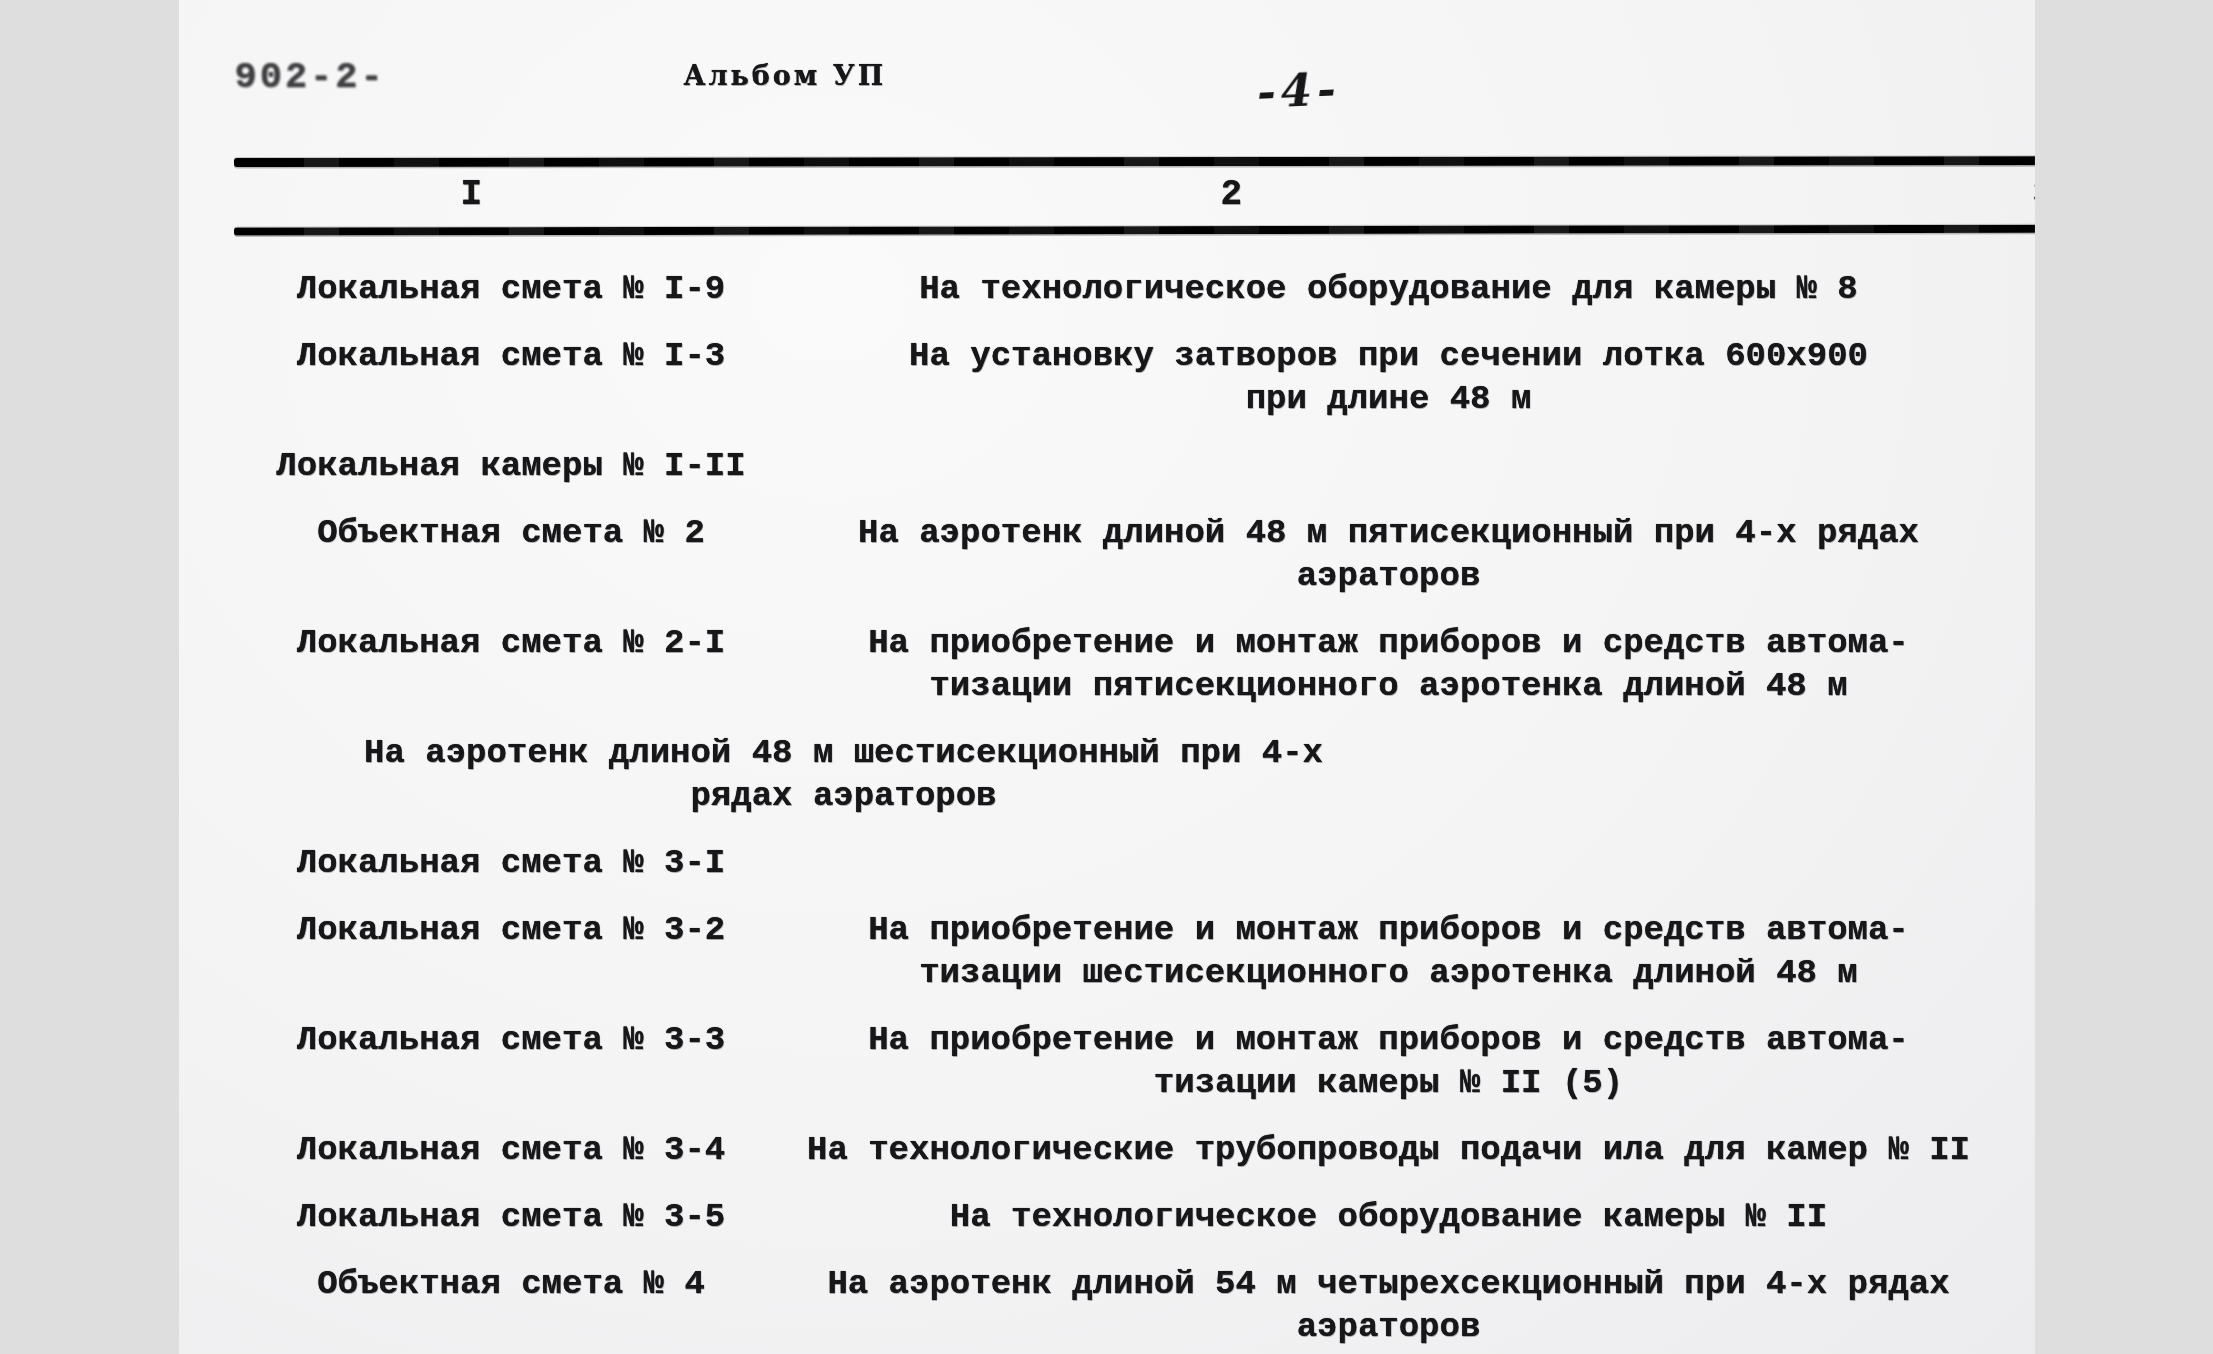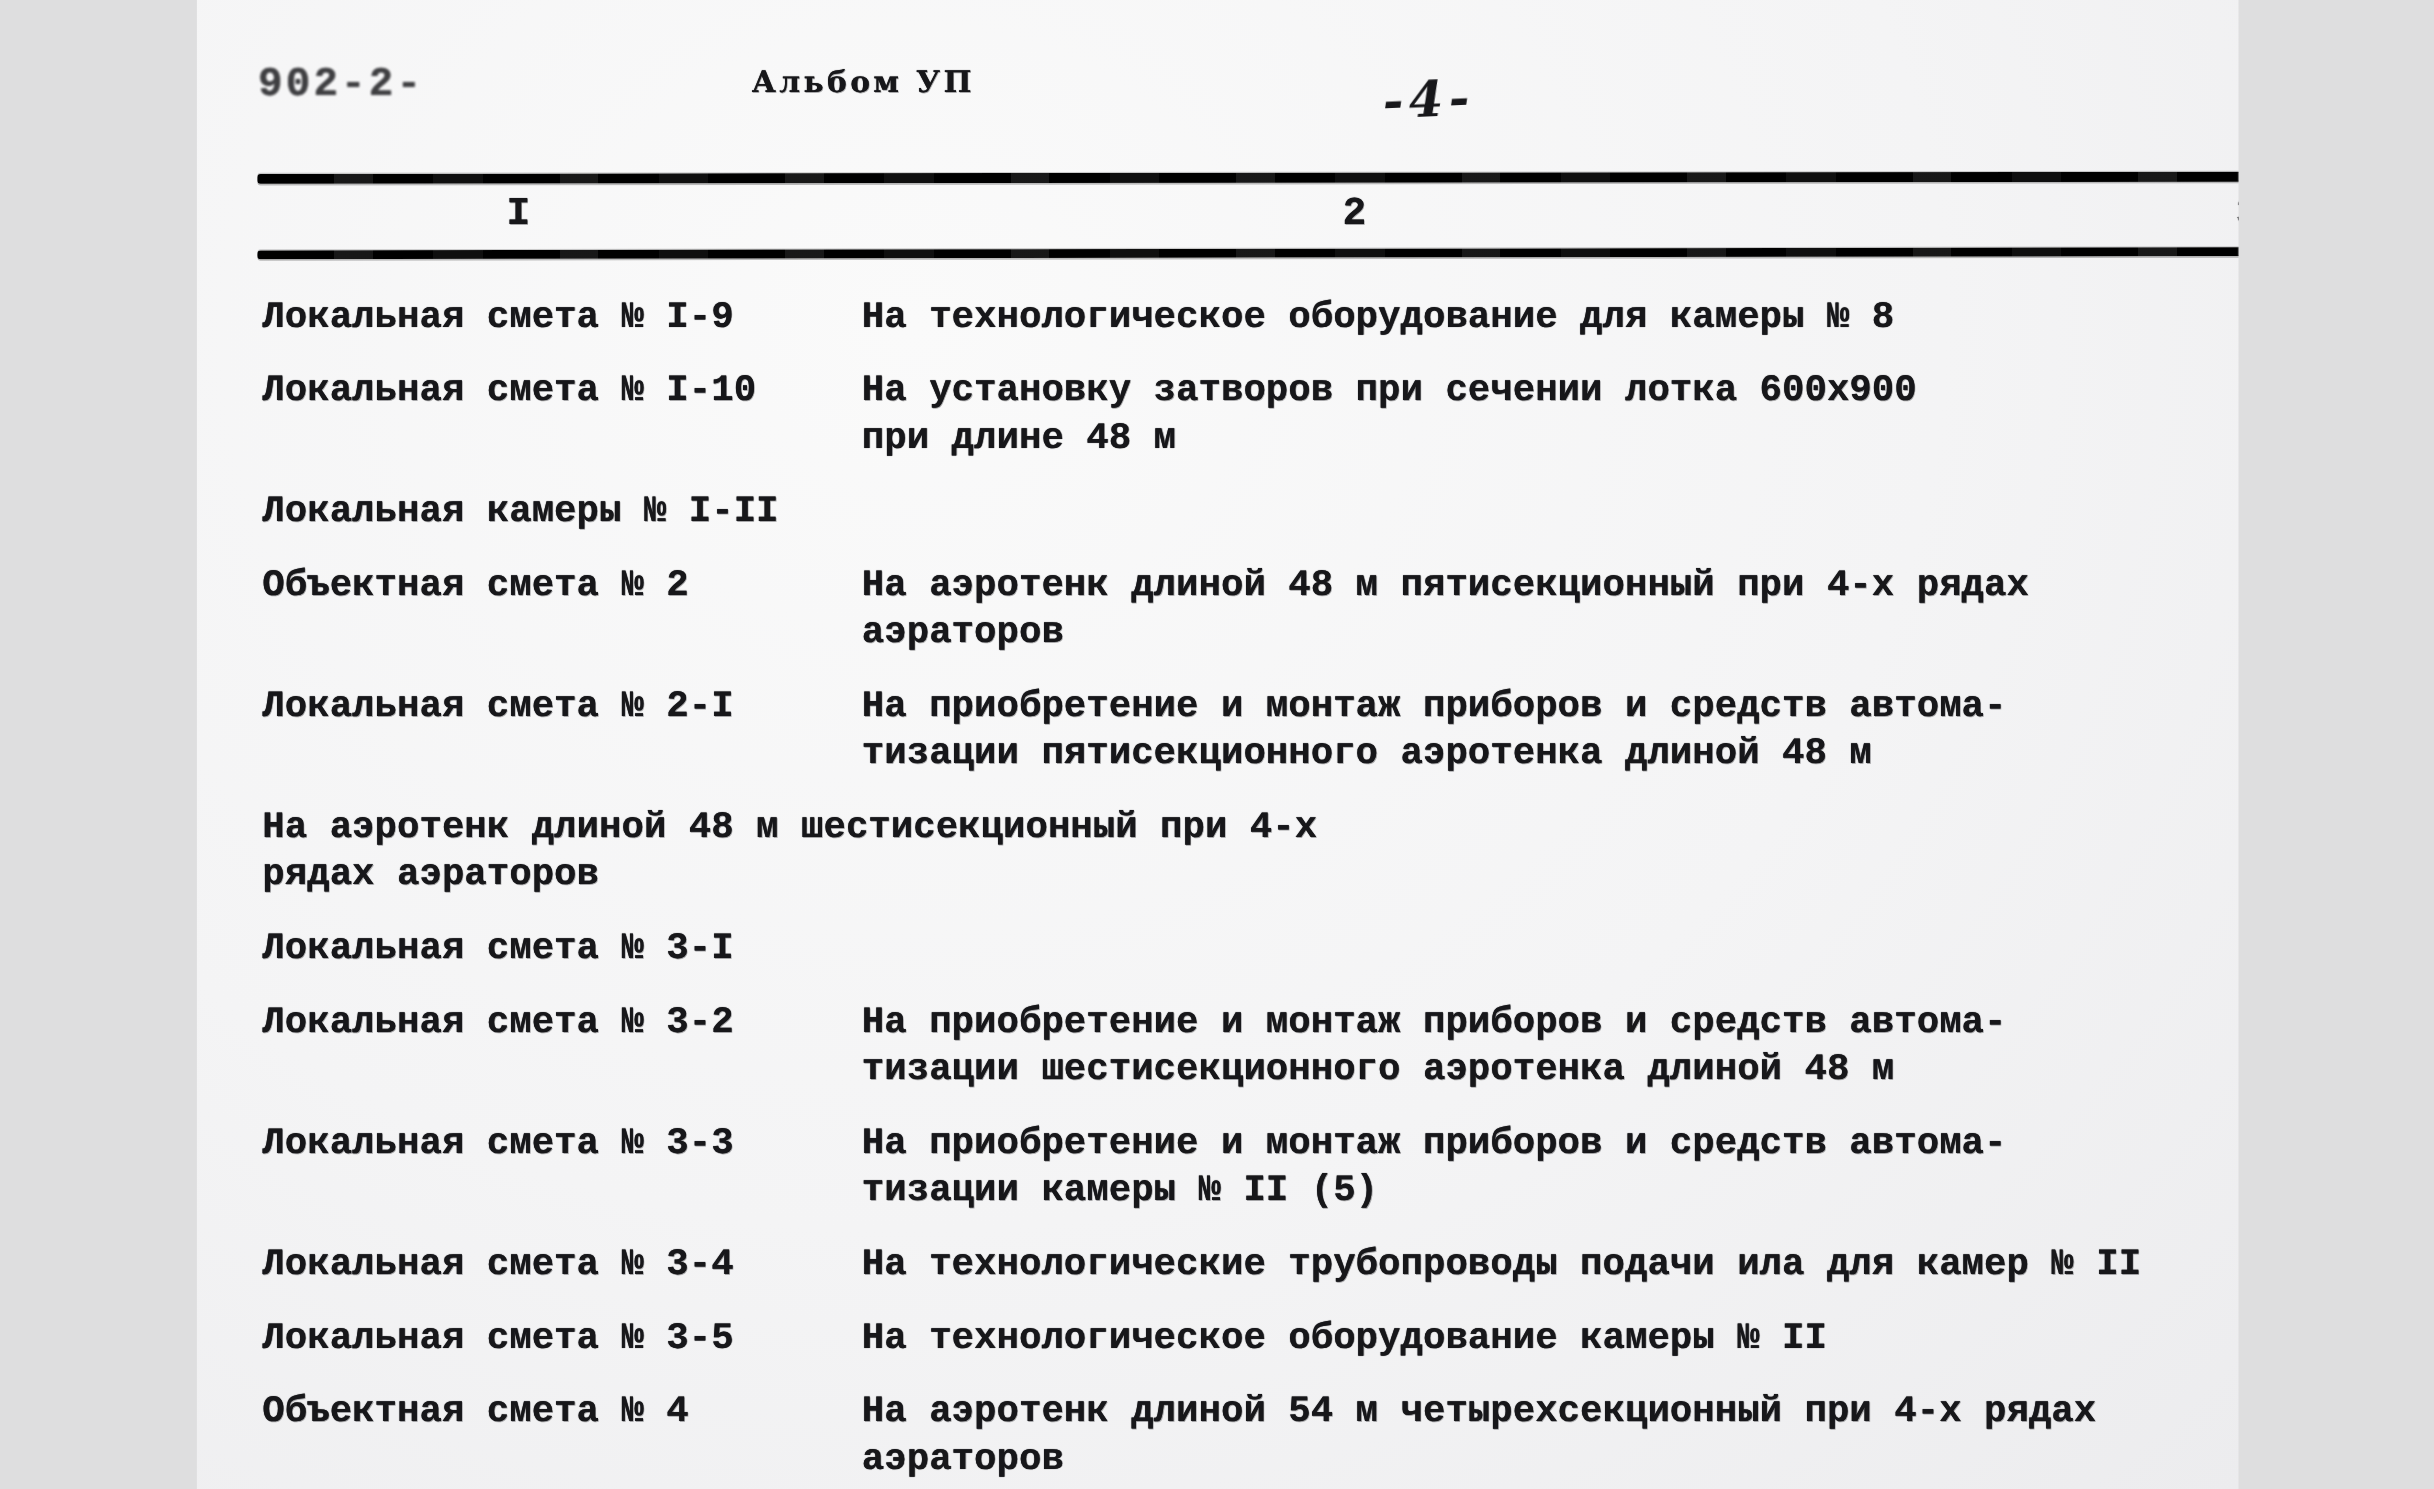--- a/index.html
+++ b/index.html
@@ -4,20 +4,21 @@
 <style>
   html,body { margin:0; padding:0; background:#dededf; }
   .page {
     position:relative;
     width:1856px; height:1354px;
     margin:0 auto;
     background: radial-gradient(ellipse at 35% 22%, #fafafa 0%, #f4f4f5 55%, #ececee 100%);
     font-family:"Liberation Mono","DejaVu Sans Mono",monospace;
     color:#17171a;
     overflow:hidden;
+    text-align:center;
   }
   
   .ink {
     font-weight:700;
     text-shadow: 0 0 0.8px rgba(12,12,16,0.9), 0.7px 0.7px 0.5px rgba(12,12,16,0.28);
     filter: blur(0.25px);
   }
   .doc-code {
     position:absolute; left:56px; top:56px;
     font-size:37px; letter-spacing:3px;
@@ -82,21 +83,21 @@
 
   <div class="rule rule-mid"></div>
 
   <div class="tbody" id="tbody">
   <div class="row">
     <div class="c1 ink">Локальная смета № I-9</div>
     <div class="c2 ink">На технологическое оборудование для камеры № 8</div>
   </div>
 
   <div class="row">
-    <div class="c1 ink">Локальная смета № I-10</div>
+    <div class="c1 ink">Локальная смета № I-3</div>
     <div class="c2 ink">На установку затворов при сечении лотка 600х900
 при длине 48 м</div>
   </div>
 
   <div class="row">
     <div class="c1 ink">Локальная камеры № I-II</div>
   </div>
 
   <div class="row">
     <div class="c1 ink">Объектная смета № 2</div>

